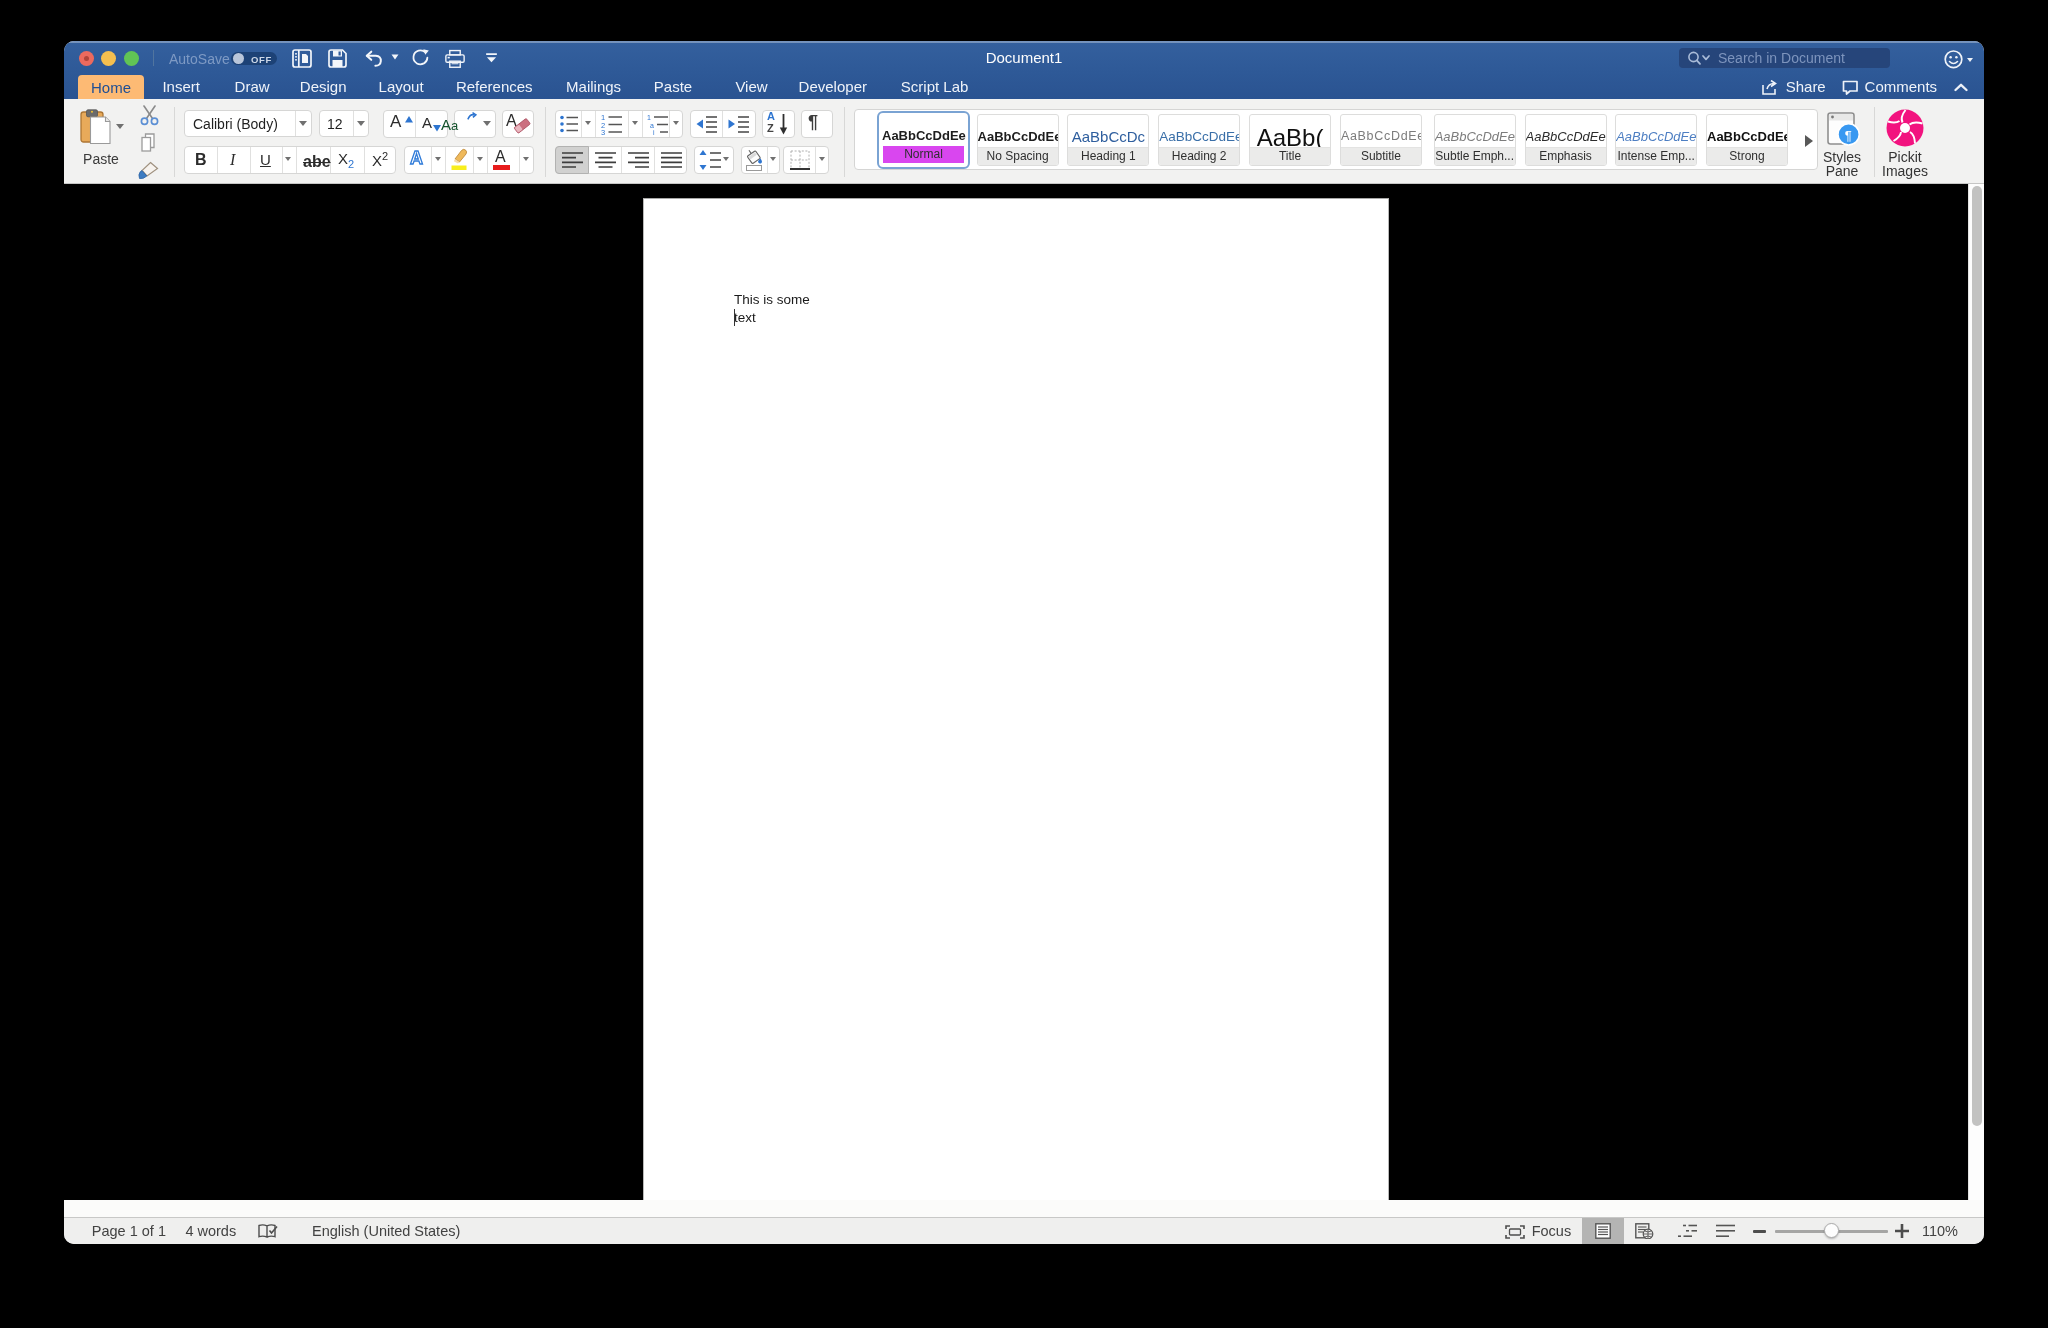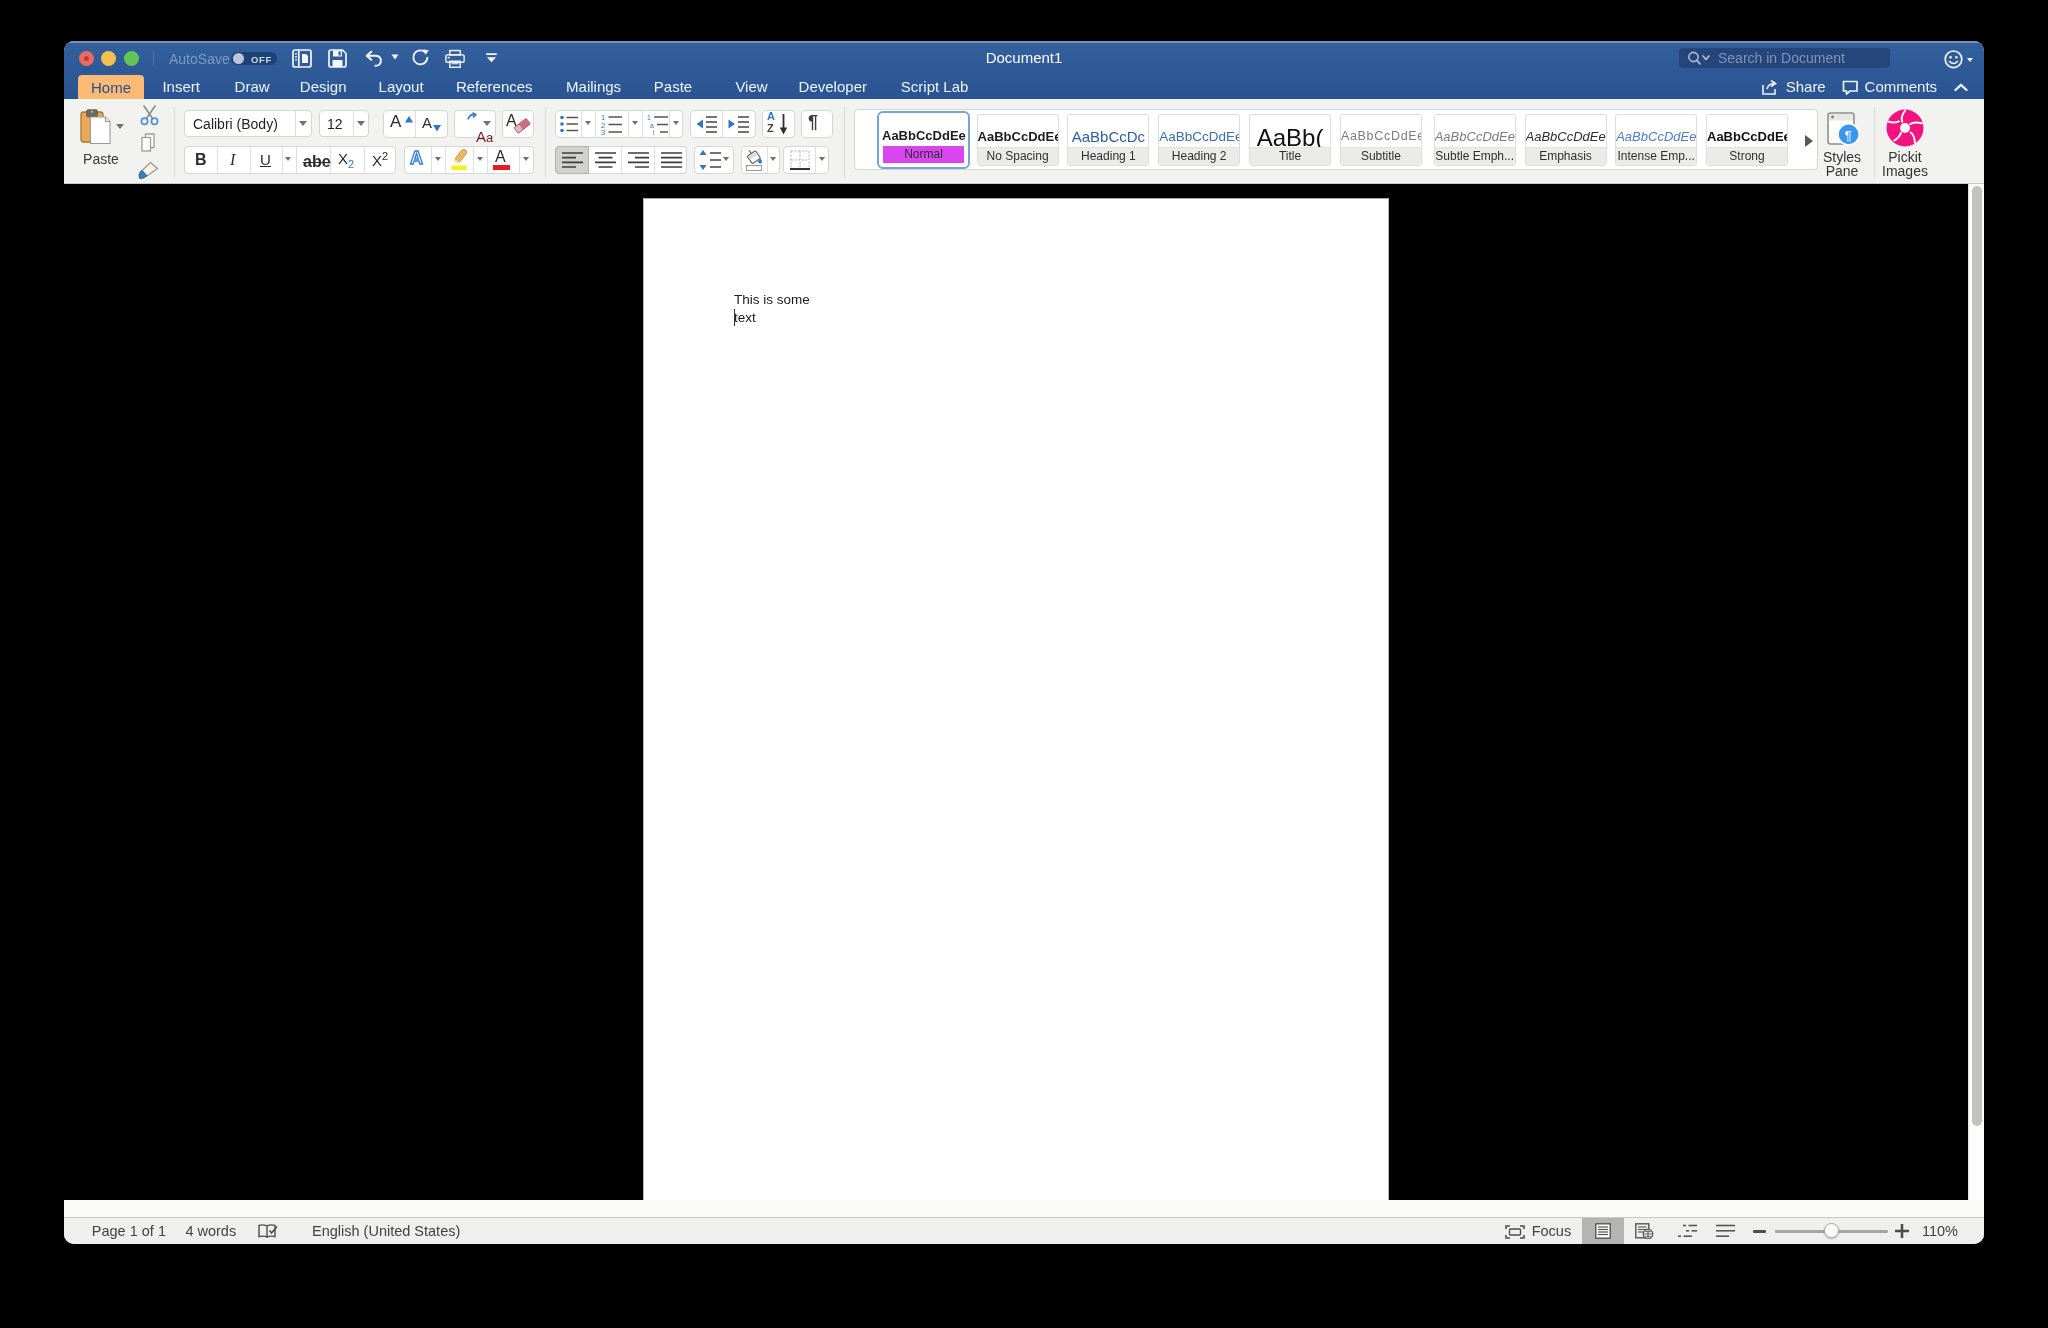--- a/index.html
+++ b/index.html
@@ -204,21 +204,21 @@
     <div class="abs" style="left:326px;top:71px;font-size:17px;color:#2c2c2c;">A</div>
     <svg class="abs" style="left:341px;top:75px;" width="8" height="6.5" viewBox="0 0 10 8">
           <path d="M5 0 L10 8 L0 8 Z" fill="#2e75d0"></path>
         </svg>
     <div class="abs" style="left:358px;top:73px;font-size:15px;color:#2c2c2c;">A</div>
     <svg class="abs" style="left:369px;top:84px;" width="8" height="6.5" viewBox="0 0 10 8">
           <path d="M5 8 L10 0 L0 0 Z" fill="#2e75d0"></path>
         </svg>
 
     <div class="btn" style="left:390px;top:69px;width:42px;height:28px;"></div>
-    <div class="abs" style="left:412px;top:75px;font-size:15px;color:#7f1d1d;margin-top:12px;">A<span style="font-size:13px;">a</span></div>
+    <div class="abs" style="left:377px;top:75px;font-size:15px;color:#14532d;">A<span style="font-size:13px;">a</span></div>
     <svg class="abs" style="left:403px;top:71px;" width="11" height="8" viewBox="0 0 13 9">
           <path d="M1 8.5 Q3.5 2 8.5 3 M6.5 0.5 L10.5 3.2 L7 6.2" fill="none" stroke="#2e75d0" stroke-width="1.8"></path>
         </svg>
     <div class="abs dd" style="left:419px;top:80px;"></div>
 
     <div class="btn" style="left:438px;top:69px;width:32px;height:28px;"></div>
     <div class="abs" style="left:442px;top:71px;font-size:16px;color:#2c2c2c;">A</div>
     <svg class="abs" style="left:449px;top:76px;" width="18" height="17" viewBox="0 0 18 17">
       <g transform="rotate(-38 9 9)">
         <rect x="1.5" y="5.5" width="15.5" height="7" rx="1.2" fill="#cb7080" stroke="#ab5263" stroke-width="0.8"></rect>

